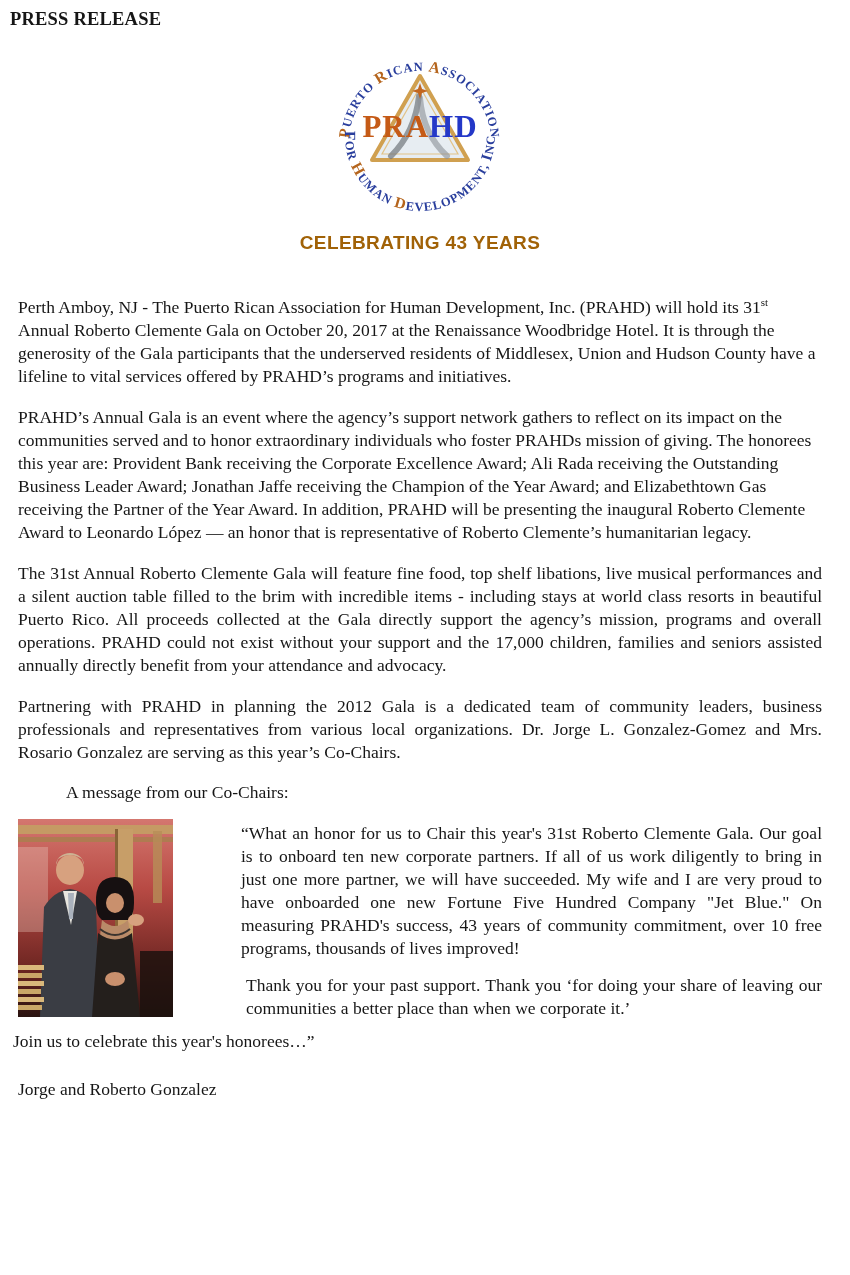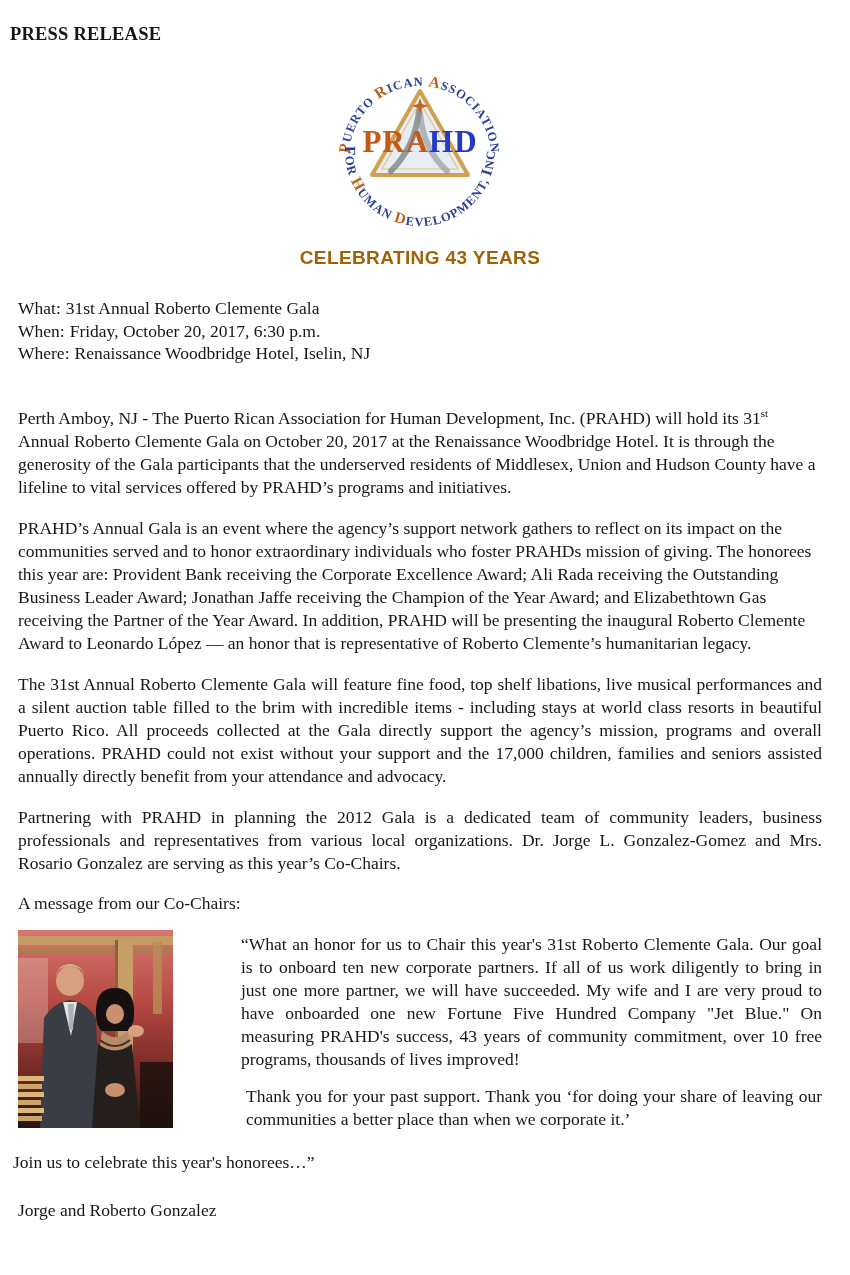--- a/index.html
+++ b/index.html
@@ -1,21 +1,21 @@
 <!DOCTYPE html>
 <html><head>
 <meta charset="utf-8">
 <style>
   html, body { margin: 0; padding: 0; background: #ffffff; }
   body {
     width: 850px; height: 1275px; overflow: hidden;
     font-family: "Liberation Serif", "DejaVu Serif", serif;
     font-size: 17.5px; line-height: 23px; color: #161616;
   }
-  .page { padding: 23px 28px 0 18px; }
+  .page { padding: 8px 28px 0 18px; }
 
   .kicker {
     font-weight: bold; font-size: 18.5px; letter-spacing: .2px;
     margin-left: -8px; line-height: 22px;
   }
 
   .logo-wrap { width: 190px; margin: 20px auto 0; }
   .logo-wrap svg { display: block; }
   .arc-text { font-family: "Liberation Serif", serif; font-size: 12.5px; letter-spacing: 1px; fill: #2a3f9d; font-weight: bold; }
   .arc-init { font-size: 15.5px; }
@@ -29,30 +29,30 @@
 
   .event-details { margin-top: 28px; }
   .event-row { line-height: 22.5px; }
   .ev-label { margin-right: 5px; }
 
   p { margin: 18px 0 0 0; }
   p.first { margin-top: 42px; }
   .justify { text-align: justify; }
   sup { font-size: 11px; line-height: 0; vertical-align: super; }
 
-  .message-label { margin-top: 17px; }
+  .message-label { margin-top: 17px; margin-left: 48px; }
 
   .quote-row { display: flex; align-items: flex-start; margin-top: 15px; }
   .photo { width: 155px; height: 198px; flex: none; }
   .photo svg { display: block; width: 155px; height: 198px; }
   .quote-col { flex: 1; margin-left: 68px; font-family: Liberation Serif, serif; }
   .quote-col p.q1 { margin-top: 3px; }
   .quote-col p.q2 { margin-top: 14px; padding-left: 5px; }
 
-  .join-line { margin-top: 20px; margin-left: -5px; }
+  .join-line { margin-top: 10px; margin-left: -5px; }
   .signature { margin-top: 25px; }
 </style>
 </head>
 <body>
 
 <div class="page">
 
   <div class="kicker">PRESS RELEASE</div>
 
   <div class="logo-wrap">
@@ -72,25 +72,20 @@
 
       <text x="95" y="87" text-anchor="middle" font-family="Liberation Serif, serif" font-size="31" font-weight="bold" letter-spacing="1"><tspan fill="#c55a16">PRA</tspan><tspan fill="#2438c8">HD</tspan></text>
 
       <text class="arc-text"><textPath href="#arcTop" startOffset="50%" text-anchor="middle"><tspan class="arc-init arc-orange">P</tspan><tspan>UERTO&nbsp;</tspan><tspan class="arc-init arc-orange">R</tspan><tspan>ICAN&nbsp;</tspan><tspan class="arc-init arc-orange">A</tspan><tspan>SSOCIATION</tspan></textPath></text>
       <text class="arc-text"><textPath href="#arcBot" startOffset="50%" text-anchor="middle"><tspan class="arc-init">F</tspan><tspan>OR&nbsp;</tspan><tspan class="arc-init arc-orange">H</tspan><tspan>UMAN&nbsp;</tspan><tspan class="arc-init arc-orange">D</tspan><tspan>EVELOPMENT,&nbsp;</tspan><tspan class="arc-init">I</tspan><tspan>NC.</tspan></textPath></text>
     </svg>
   </div>
 
   <div class="tagline">CELEBRATING 43 YEARS</div>
 
-  <div class="event-details">
-    <div class="event-row"><span class="ev-label">What:</span><span>31st Annual Roberto Clemente Gala</span></div>
-    <div class="event-row"><span class="ev-label">When:</span><span>Friday, October 20, 2017, 6:30 p.m.</span></div>
-    <div class="event-row"><span class="ev-label">Where:</span><span>Renaissance Woodbridge Hotel, Iselin, NJ</span></div>
-  </div>
 
   <p class="first"><span>Perth Amboy, NJ - The Puerto Rican Association for Human Development, Inc. (PRAHD) will hold its 31</span><sup>st</sup><span> Annual Roberto Clemente Gala on October 20, 2017 at the Renaissance Woodbridge Hotel. It is through the generosity of the Gala participants that the underserved residents of Middlesex, Union and Hudson County have a lifeline to vital services offered by PRAHD’s programs and initiatives.</span></p>
 
   <p>PRAHD’s Annual Gala is an event where the agency’s support network gathers to reflect on its impact on the communities served and to honor extraordinary individuals who foster PRAHDs mission of giving. The honorees this year are: Provident Bank receiving the Corporate Excellence Award; Ali Rada receiving the Outstanding Business Leader Award; Jonathan Jaffe receiving the Champion of the Year Award; and Elizabethtown Gas receiving the Partner of the Year Award. In addition, PRAHD will be presenting the inaugural Roberto Clemente Award to Leonardo López — an honor that is representative of Roberto Clemente’s humanitarian legacy.</p>
 
   <p class="justify">The 31st Annual Roberto Clemente Gala will feature fine food, top shelf libations, live musical performances and a silent auction table filled to the brim with incredible items - including stays at world class resorts in beautiful Puerto Rico. All proceeds collected at the Gala directly support the agency’s mission, programs and overall operations. PRAHD could not exist without your support and the 17,000 children, families and seniors assisted annually directly benefit from your attendance and advocacy.</p>
 
   <p class="justify">Partnering with PRAHD in planning the 2012 Gala is a dedicated team of community leaders, business professionals and representatives from various local organizations. Dr. Jorge L. Gonzalez-Gomez and Mrs. Rosario Gonzalez are serving as this year’s Co-Chairs.</p>
 
   <p class="message-label">A message from our Co-Chairs:</p>

